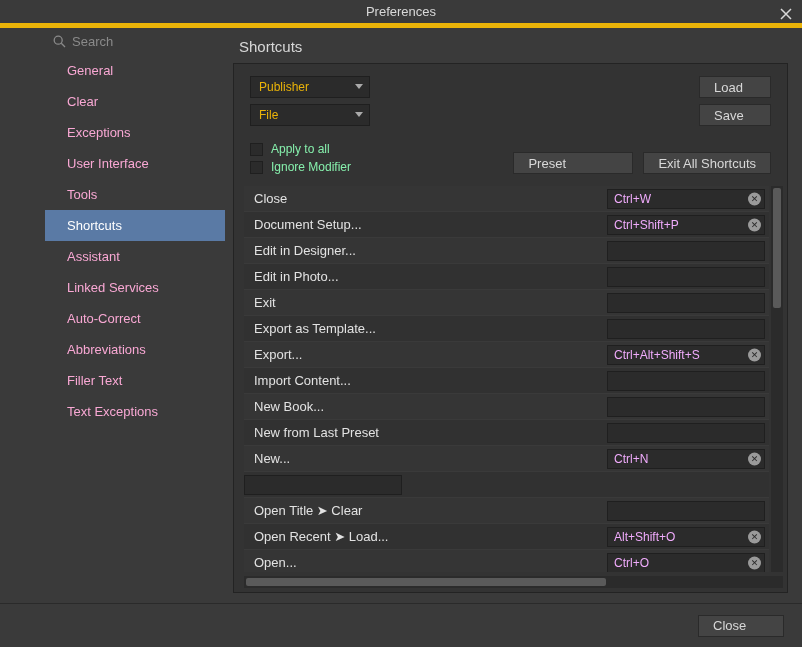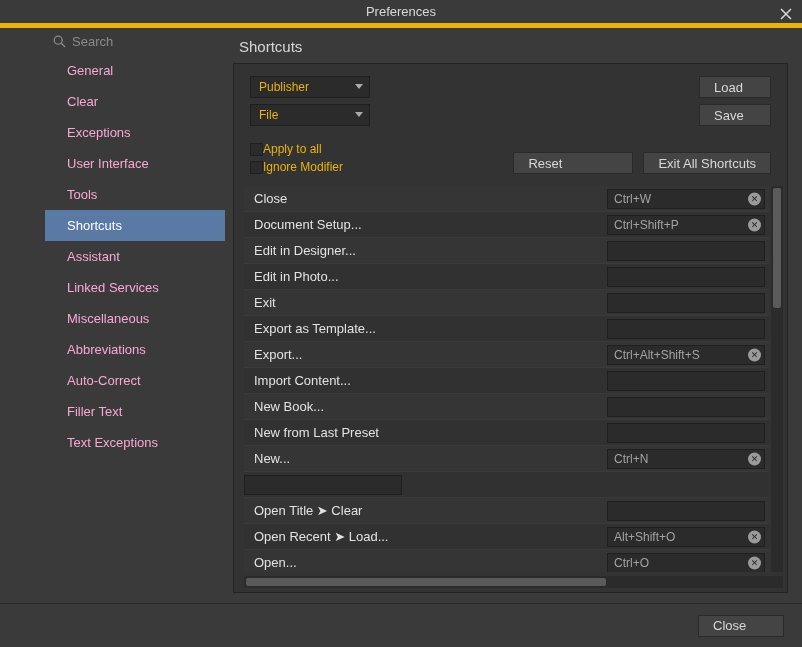--- a/index.html
+++ b/index.html
@@ -125,21 +125,21 @@
     border: 1px solid #2a2a2a;
     color: #d8d8d8;
     font-size: 13px;
     display: flex;
     align-items: center;
     justify-content: flex-start;
     padding: 0 14px;
     cursor: pointer;
   }
   .btn.wide { min-width: 120px; }
-  .checkbox-row { display: flex; align-items: center; color: #eab308; font-size: 12px; }
+  .checkbox-row { display: flex; align-items: center; gap: 8px; color: #86efac; font-size: 12px; }
   .checkbox {
     width: 13px; height: 13px;
     background: #2b2b2b;
     border: 1px solid #1f1f1f;
     cursor: pointer;
   }
   .actions-row {
     display: flex;
     justify-content: flex-end;
     gap: 10px;
@@ -177,21 +177,21 @@
   }
   .shortcut-input-wrap {
     width: 158px;
     position: relative;
   }
   .shortcut-input {
     width: 100%;
     height: 20px;
     background: #2b2b2b;
     border: 1px solid #1f1f1f;
-    color: #a3a3a3;
+    color: #f0abfc;
     font-size: 12px;
     padding: 0 22px 0 6px;
     outline: none;
   }
   .clear-icon {
     position: absolute;
     right: 4px; top: 50%;
     transform: translateY(-50%);
     width: 13px; height: 13px;
     border-radius: 50%;
@@ -265,23 +265,22 @@
     </div>
     <div class="sidebar-list" id="sidebar-list">
         <div class="sidebar-item"><span>General</span></div>
         <div class="sidebar-item"><span>Clear</span></div>
         <div class="sidebar-item"><span>Exceptions</span></div>
         <div class="sidebar-item"><span>User Interface</span></div>
         <div class="sidebar-item"><span>Tools</span></div>
         <div class="sidebar-item active"><span>Shortcuts</span></div>
         <div class="sidebar-item"><span>Assistant</span></div>
         <div class="sidebar-item"><span>Linked Services</span></div>
-        <div class="sidebar-item"><span>Miscellaneous</span></div>
+        <div class="sidebar-item"><span>Auto-Correct</span></div>
         <div class="sidebar-item"><span>Abbreviations</span></div>
-        <div class="sidebar-item"><span>Auto-Correct</span></div>
         <div class="sidebar-item"><span>Filler Text</span></div>
         <div class="sidebar-item"><span>Text Exceptions</span></div>
       </div>
   </div>
 
   <div class="main">
     <div class="main-title">Shortcuts</div>
     <div class="panel">
       <div class="panel-top">
         <div class="row space">
@@ -321,21 +320,21 @@
               <div class="checkbox"></div>
               <span>Apply to all</span>
             </div>
             <div class="checkbox-row">
               <div class="checkbox"></div>
               <span>Ignore Modifier</span>
             </div>
           </div>
           <div class="actions-row">
             <div class="btn wide">
-                <span>Reset</span>
+                <span>Preset</span>
               </div>
             <div class="btn wide">
                 <span>Exit All Shortcuts</span>
               </div>
           </div>
         </div>
       </div>
 
       <div class="shortcut-scroll">
         <div class="shortcut-list" id="shortcut-list">

